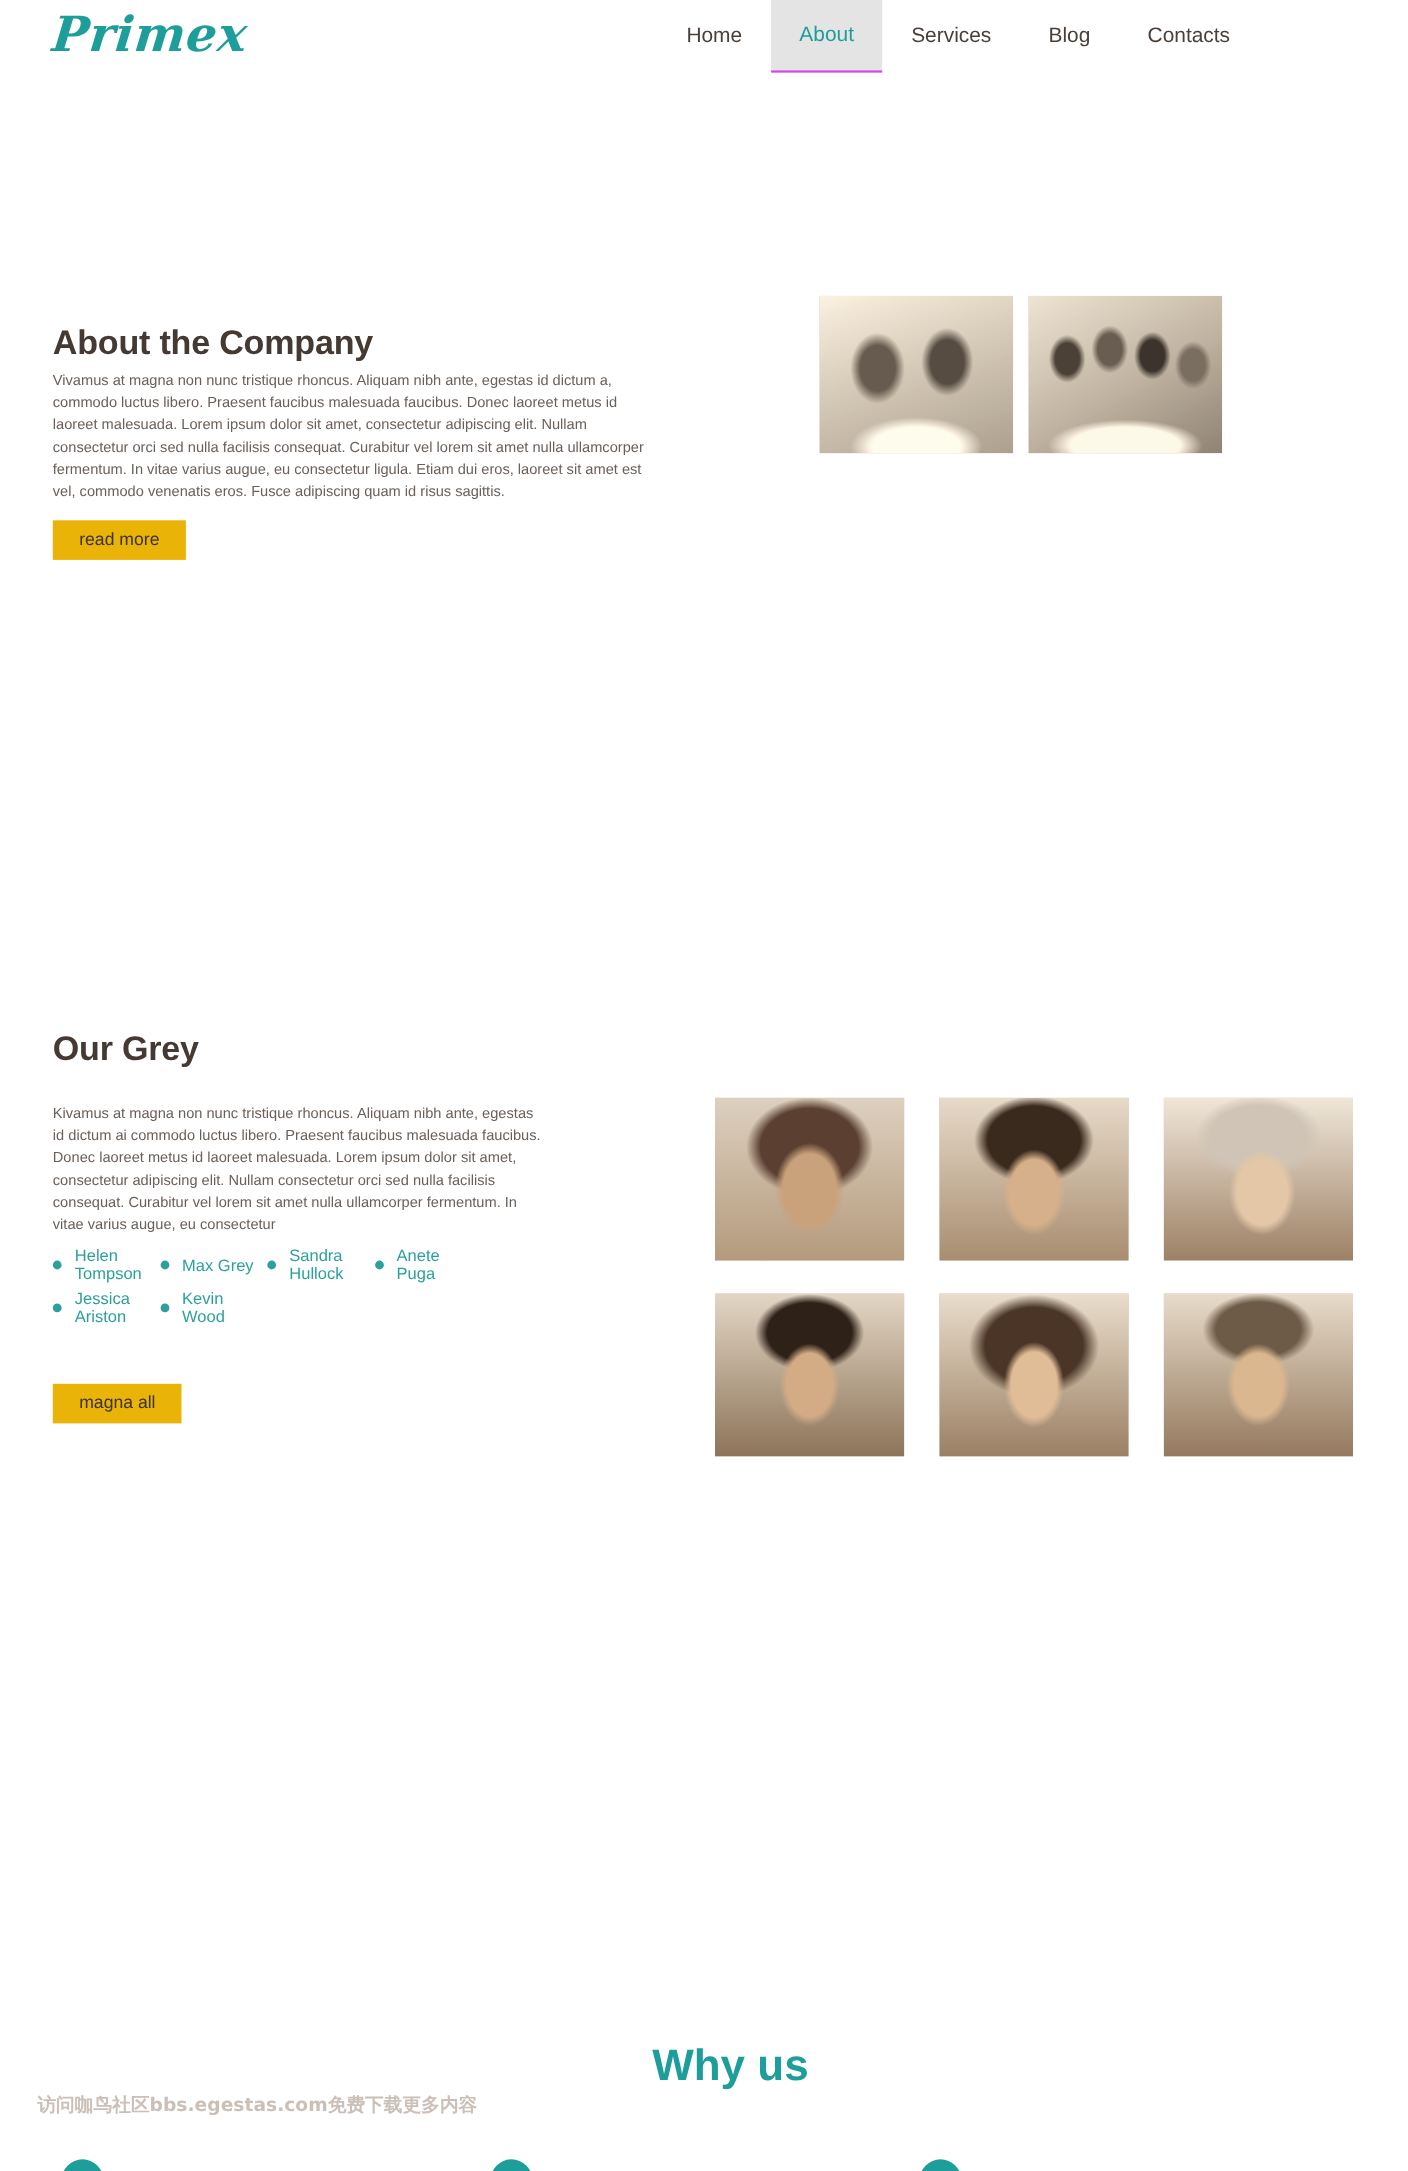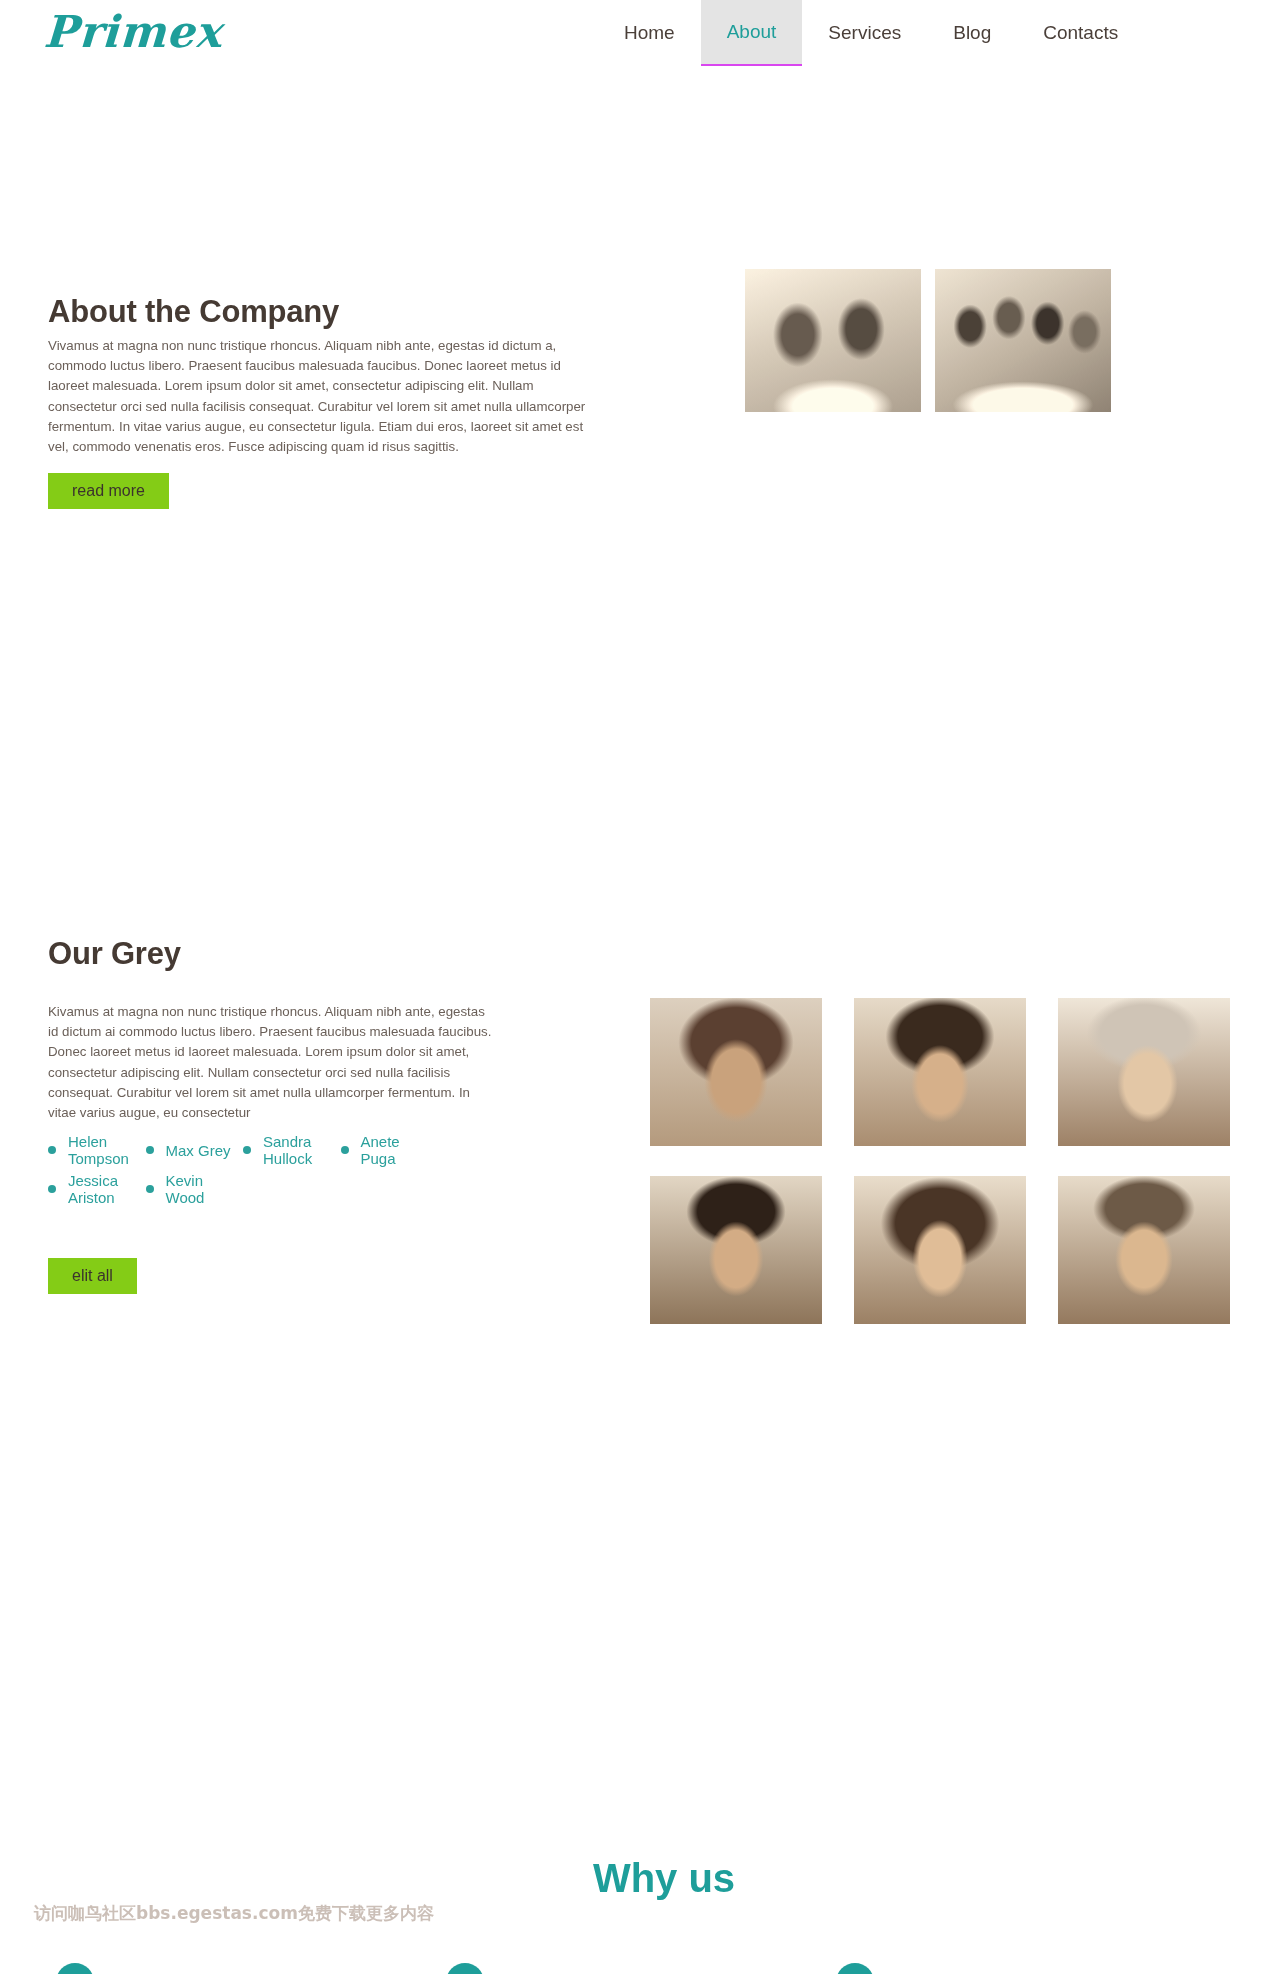--- a/index.html
+++ b/index.html
@@ -47,21 +47,21 @@
   .section-h2 {
     font-size: 31px; font-weight: bold; color: #453a33;
     margin: 0; letter-spacing: -0.2px;
   }
   .body-text {
     font-size: 13.3px; line-height: 1.52; color: #6b6059;
     margin: 0;
   }
   .btn-yellow {
     display: inline-block;
-    background: #84cc16;
+    background: #eab308;
     color: #3b332d;
     border: none;
     font-size: 16px;
     padding: 9px 24px;
     cursor: pointer;
     font-family: "Liberation Sans", sans-serif;
   }
 
   
   .about-sec { position: relative; height: 300px; }
@@ -245,21 +245,21 @@
     <div class="staff-name">
       <span class="dot"></span>
       <span>Jessica Ariston</span>
     </div>
     <div class="staff-name">
       <span class="dot"></span>
       <span>Kevin Wood</span>
     </div>
   </div>
 
-  <button class="btn-yellow staff-btn">elit all</button>
+  <button class="btn-yellow staff-btn">magna all</button>
 
   <div class="staff-grid">
     <div class="face f1">
         <div class="fbg"></div>
       </div>
     <div class="face f2">
         <div class="fbg"></div>
       </div>
     <div class="face f3">
         <div class="fbg"></div>

